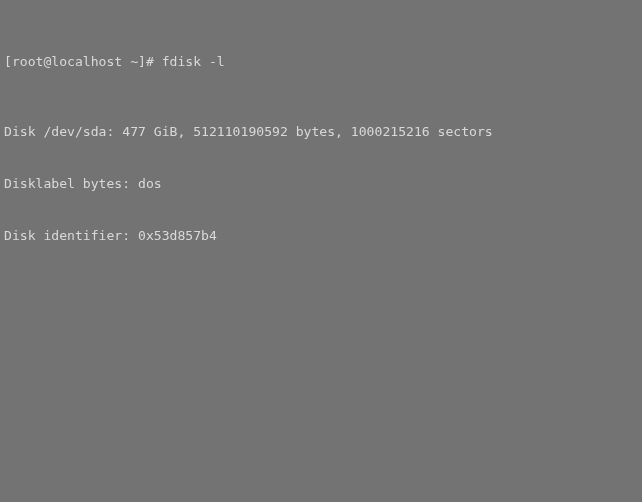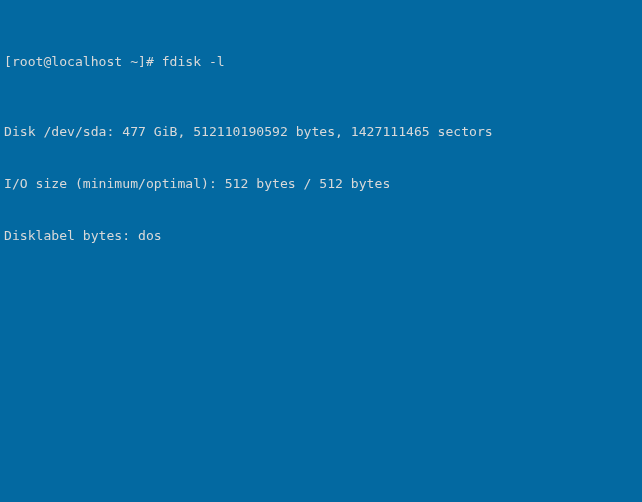--- a/index.html
+++ b/index.html
@@ -8,21 +8,21 @@
     background: #000000;
   }
   body {
     width: 642px;
     height: 502px;
     overflow: hidden;
   }
   #terminal {
     width: 642px;
     height: 502px;
-    background: #0369a1;
+    background: #737373;
     color: #d9d9d9;
     font-family: "DejaVu Sans Mono", "Liberation Mono", monospace;
     font-size: 13.1px;
     line-height: 17.4px;
     letter-spacing: 0px;
     padding: 1px 0 0 4px;
     box-sizing: border-box;
     white-space: pre;
     overflow: hidden;
     font-weight: normal;
@@ -40,23 +40,23 @@
     white-space: pre;
   }
 </style>
 </head>
 <body>
 
 <div id="terminal">
 
   <div class="line prompt-line">[root@localhost ~]# fdisk -l</div>
 
-  <div class="line">Disk /dev/sda: 477 GiB, 512110190592 bytes, 1427111465 sectors</div>
-  <div class="line">I/O size (minimum/optimal): 512 bytes / 512 bytes</div>
+  <div class="line">Disk /dev/sda: 477 GiB, 512110190592 bytes, 1000215216 sectors</div>
   <div class="line">Disklabel bytes: dos</div>
+  <div class="line">Disk identifier: 0x53d857b4</div>
 
   <div class="blank"></div>
   
 
   
   
   
 
   
   

